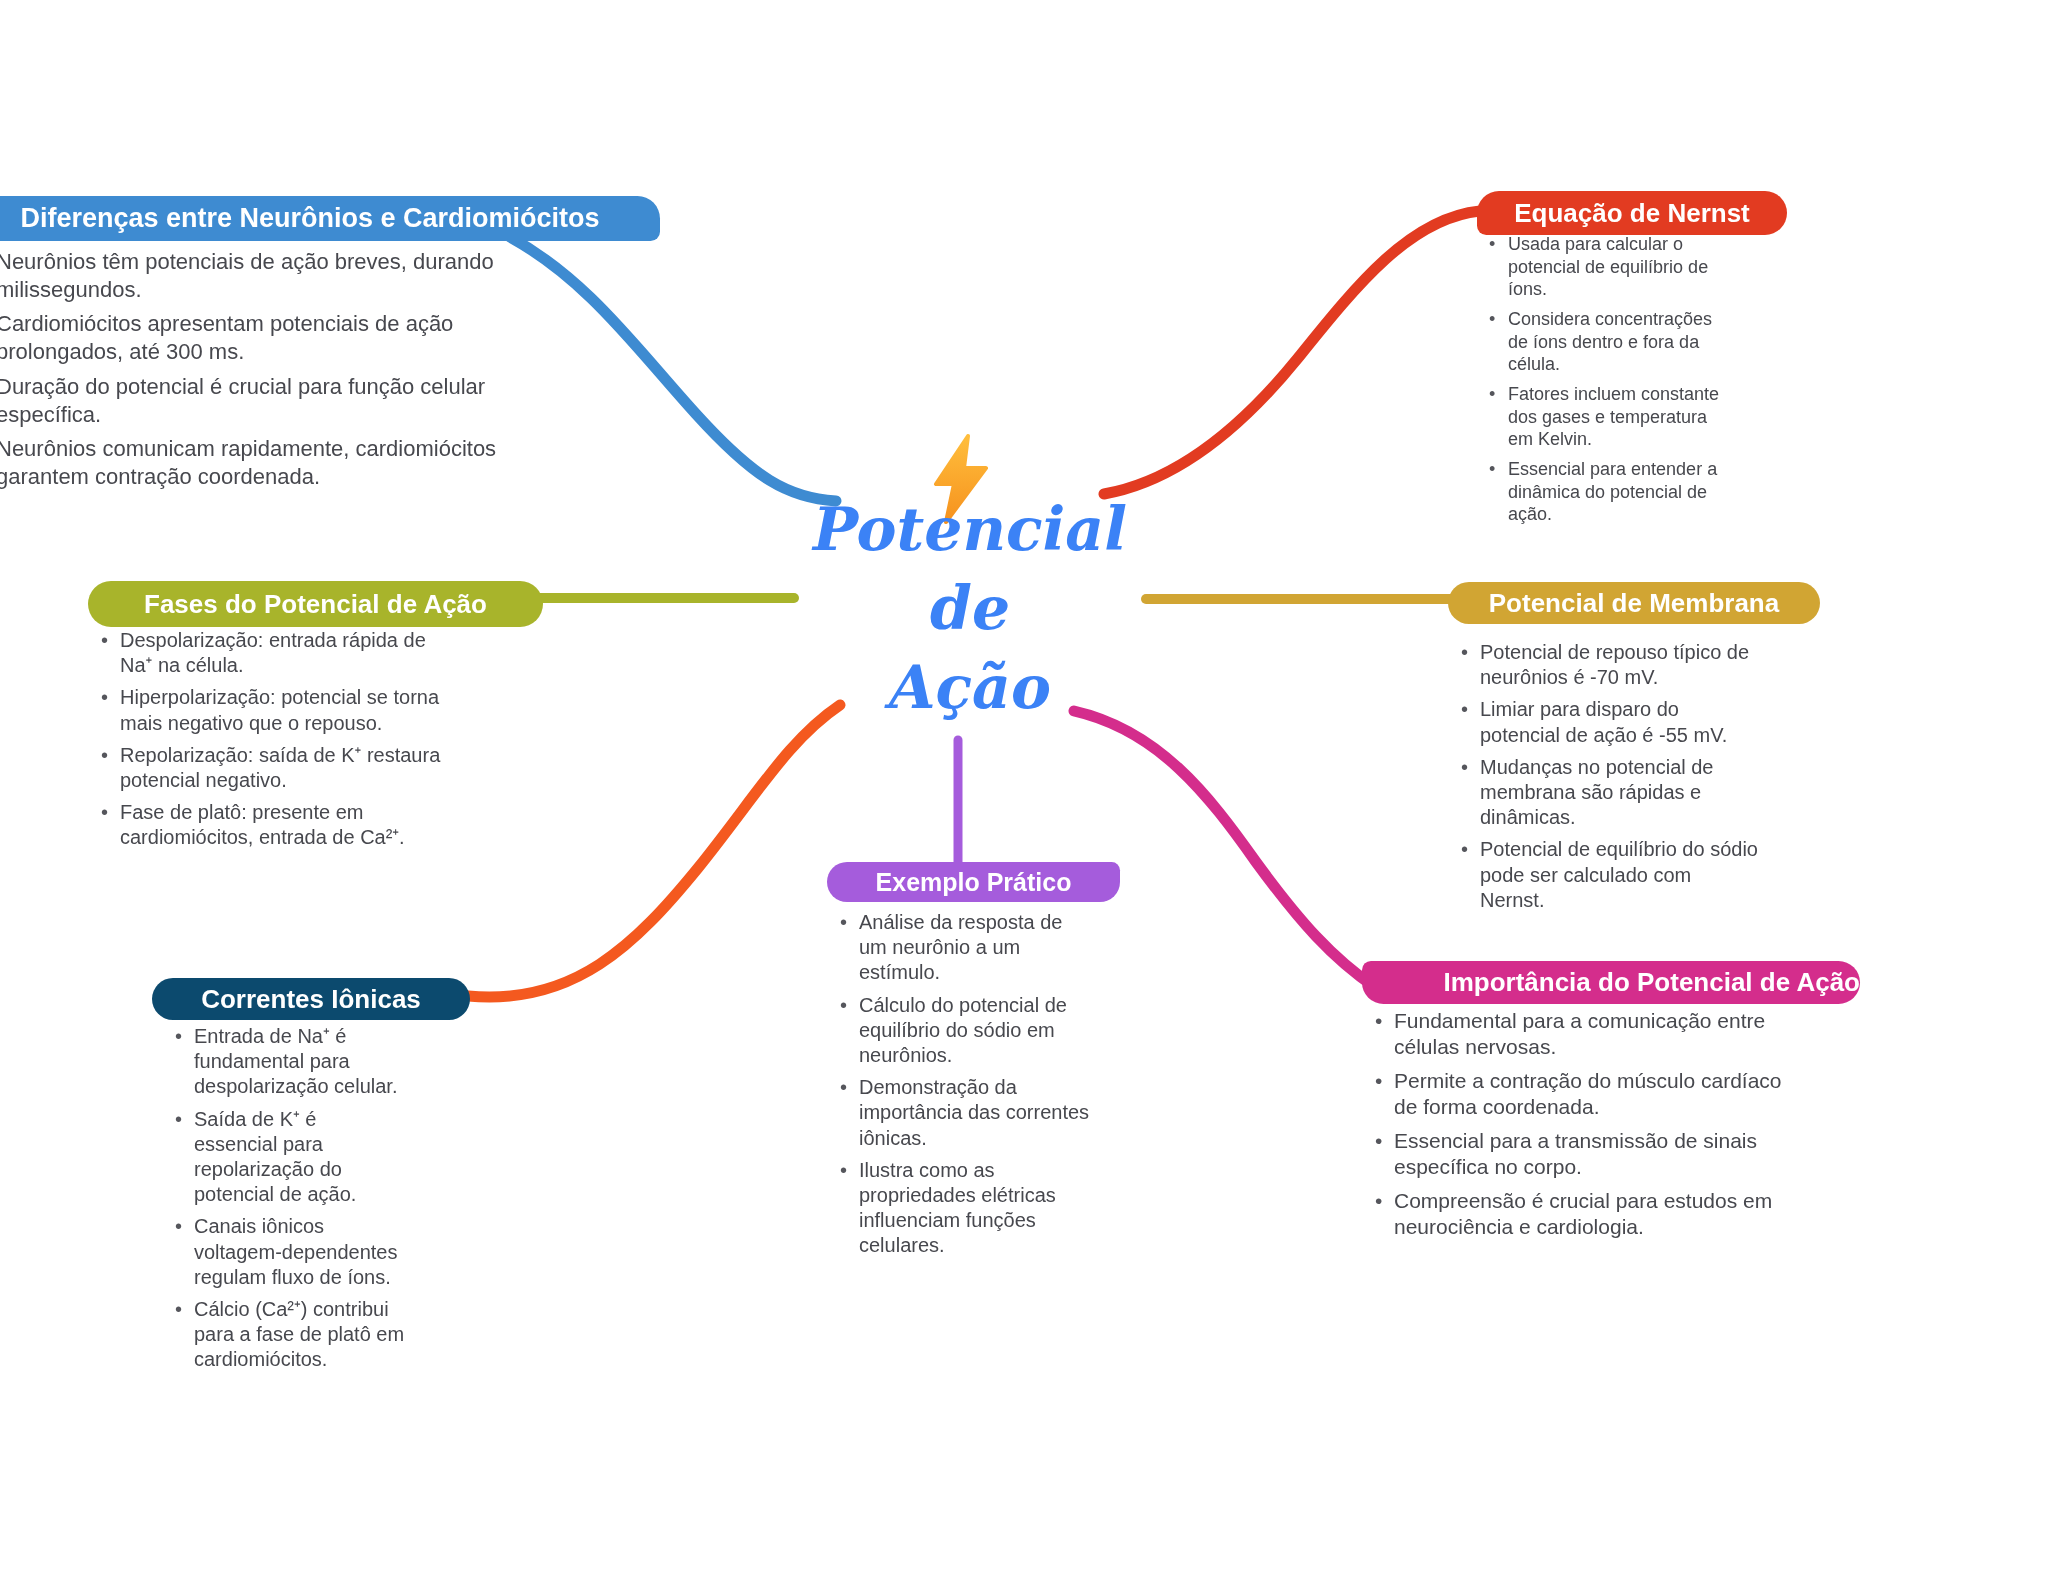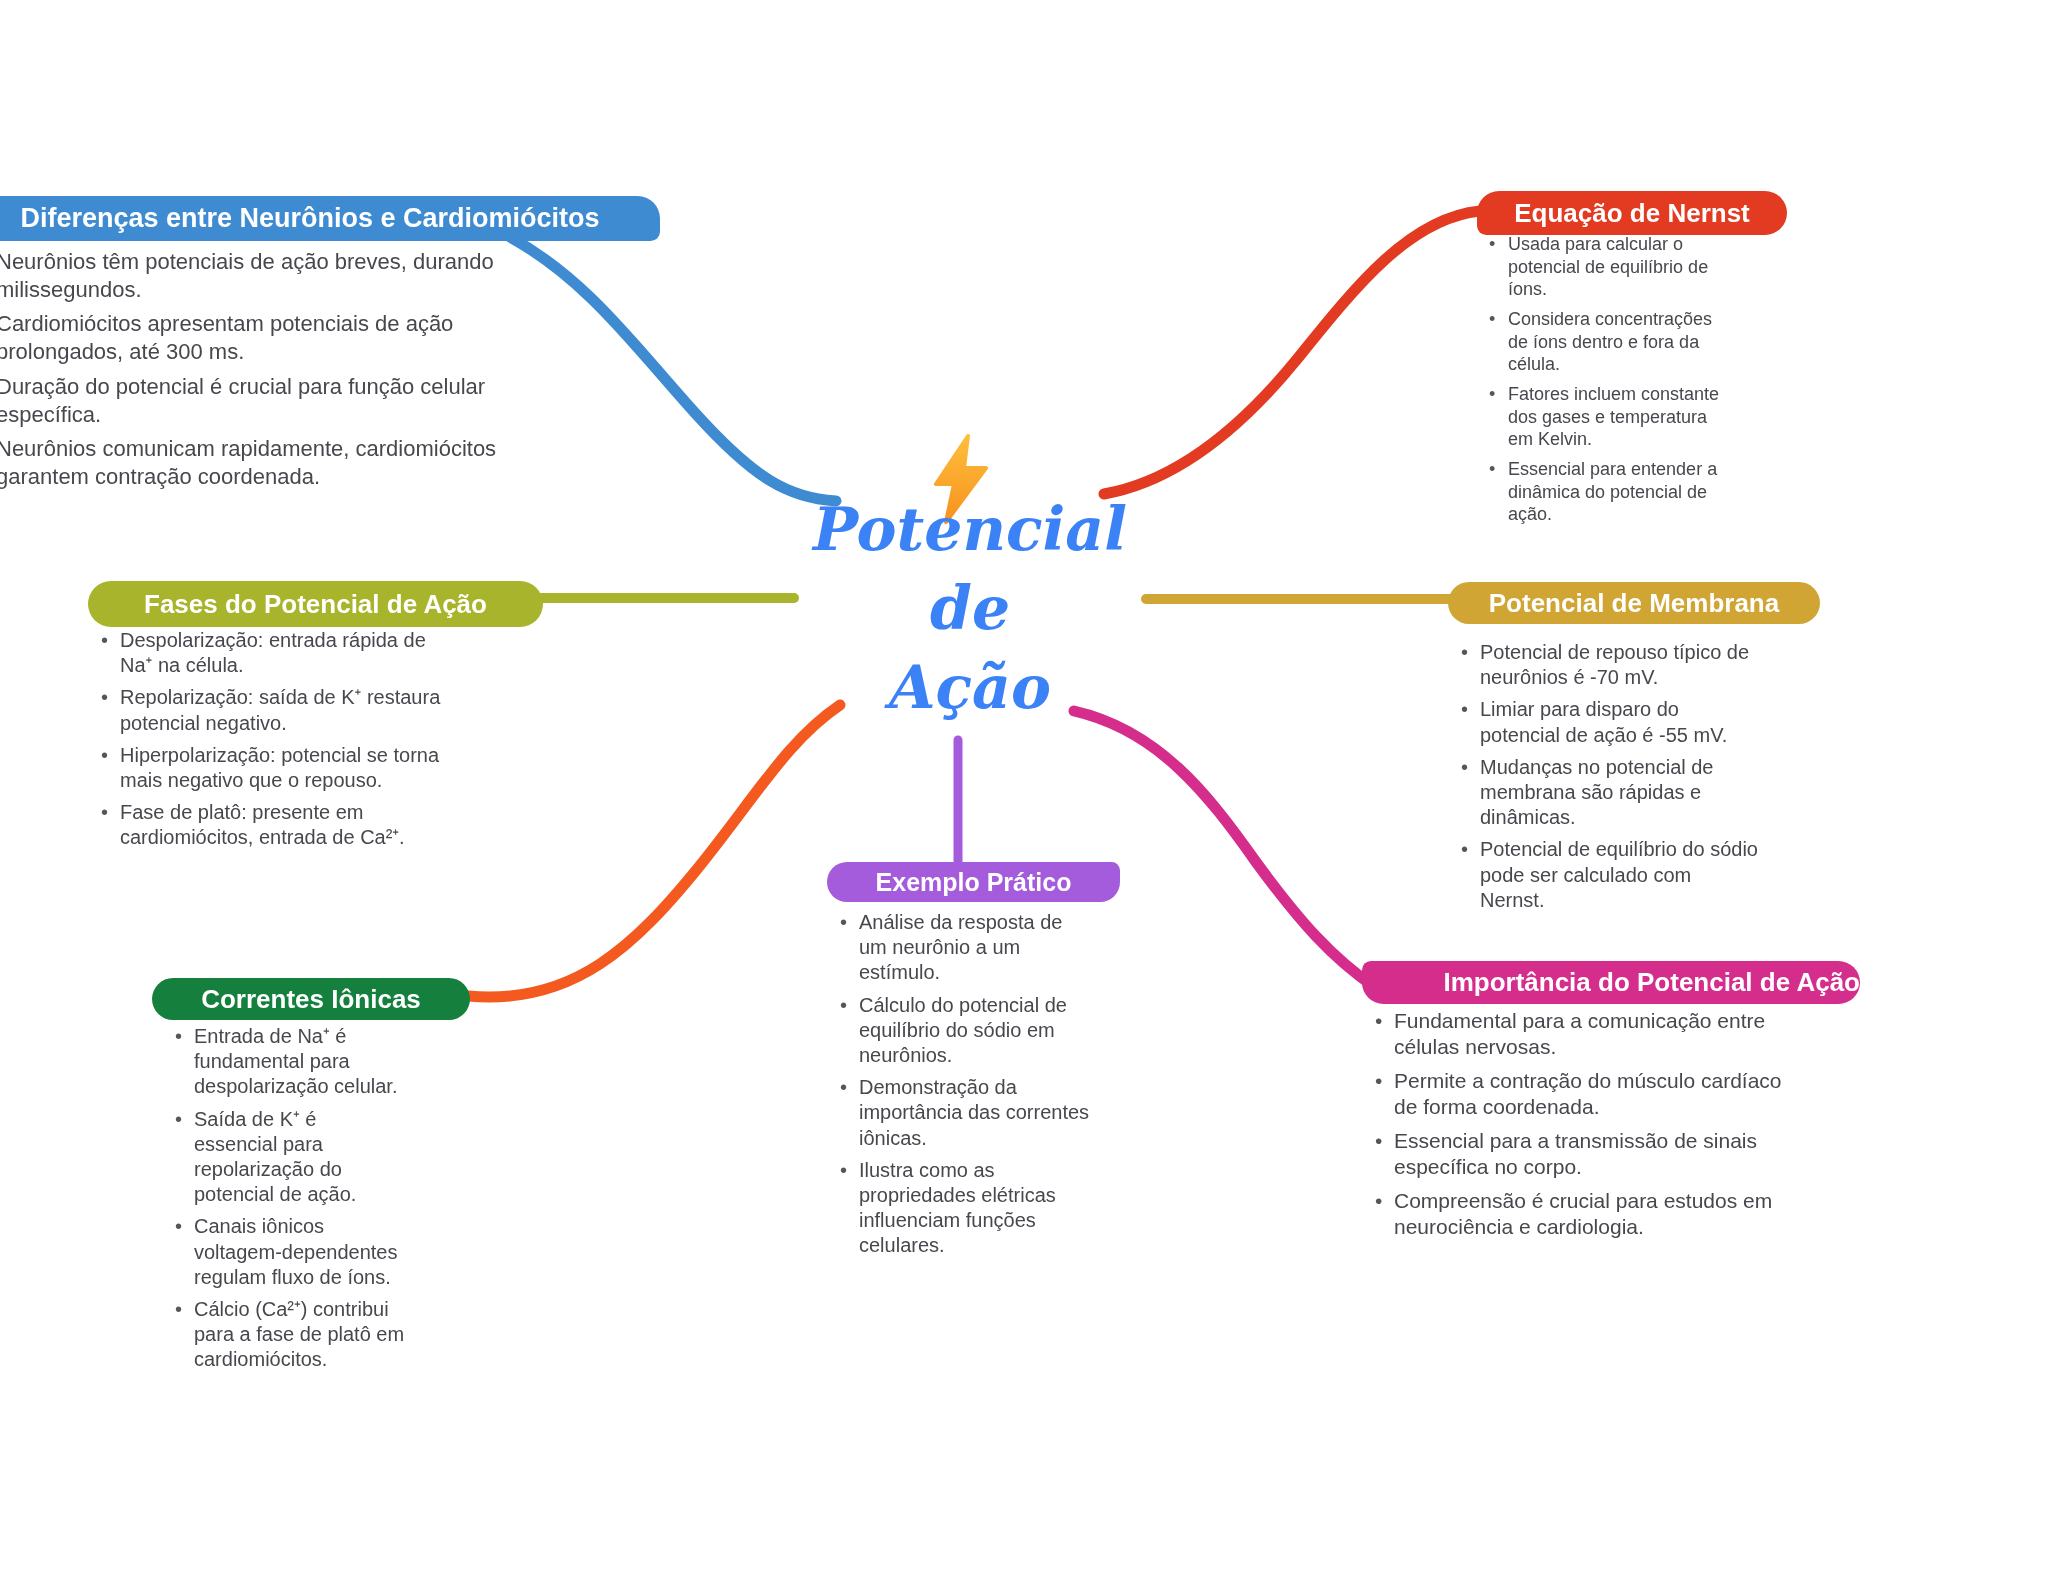--- a/index.html
+++ b/index.html
@@ -92,39 +92,39 @@
       <li>Essencial para entender a dinâmica do potencial de ação.</li>
     </ul>
   </div>
 
   <div class="pill n2" style="background-color: rgb(168, 180, 43);">
     <span>Fases do Potencial de Ação</span>
   </div>
   <div class="body n2">
     <ul class="bullets">
       <li>Despolarização: entrada rápida de Na⁺ na célula.</li>
+      <li>Hiperpolarização: potencial se torna mais negativo que o repouso.</li>
       <li>Repolarização: saída de K⁺ restaura potencial negativo.</li>
-      <li>Hiperpolarização: potencial se torna mais negativo que o repouso.</li>
       <li>Fase de platô: presente em cardiomiócitos, entrada de Ca²⁺.</li>
     </ul>
   </div>
 
   <div class="pill n3" style="background-color: rgb(209, 165, 51);">
     <span>Potencial de Membrana</span>
   </div>
   <div class="body n3">
     <ul class="bullets">
       <li>Potencial de repouso típico de neurônios é -70 mV.</li>
       <li>Limiar para disparo do potencial de ação é -55 mV.</li>
       <li>Mudanças no potencial de membrana são rápidas e dinâmicas.</li>
       <li>Potencial de equilíbrio do sódio pode ser calculado com Nernst.</li>
     </ul>
   </div>
 
-  <div class="pill n4" style="background-color: #15803d;">
+  <div class="pill n4" style="background-color: #0c4a6e;">
     <span>Correntes Iônicas</span>
   </div>
   <div class="body n4">
     <ul class="bullets">
       <li>Entrada de Na⁺ é fundamental para despolarização celular.</li>
       <li>Saída de K⁺ é essencial para repolarização do potencial de ação.</li>
       <li>Canais iônicos voltagem-dependentes regulam fluxo de íons.</li>
       <li>Cálcio (Ca²⁺) contribui para a fase de platô em cardiomiócitos.</li>
     </ul>
   </div>

